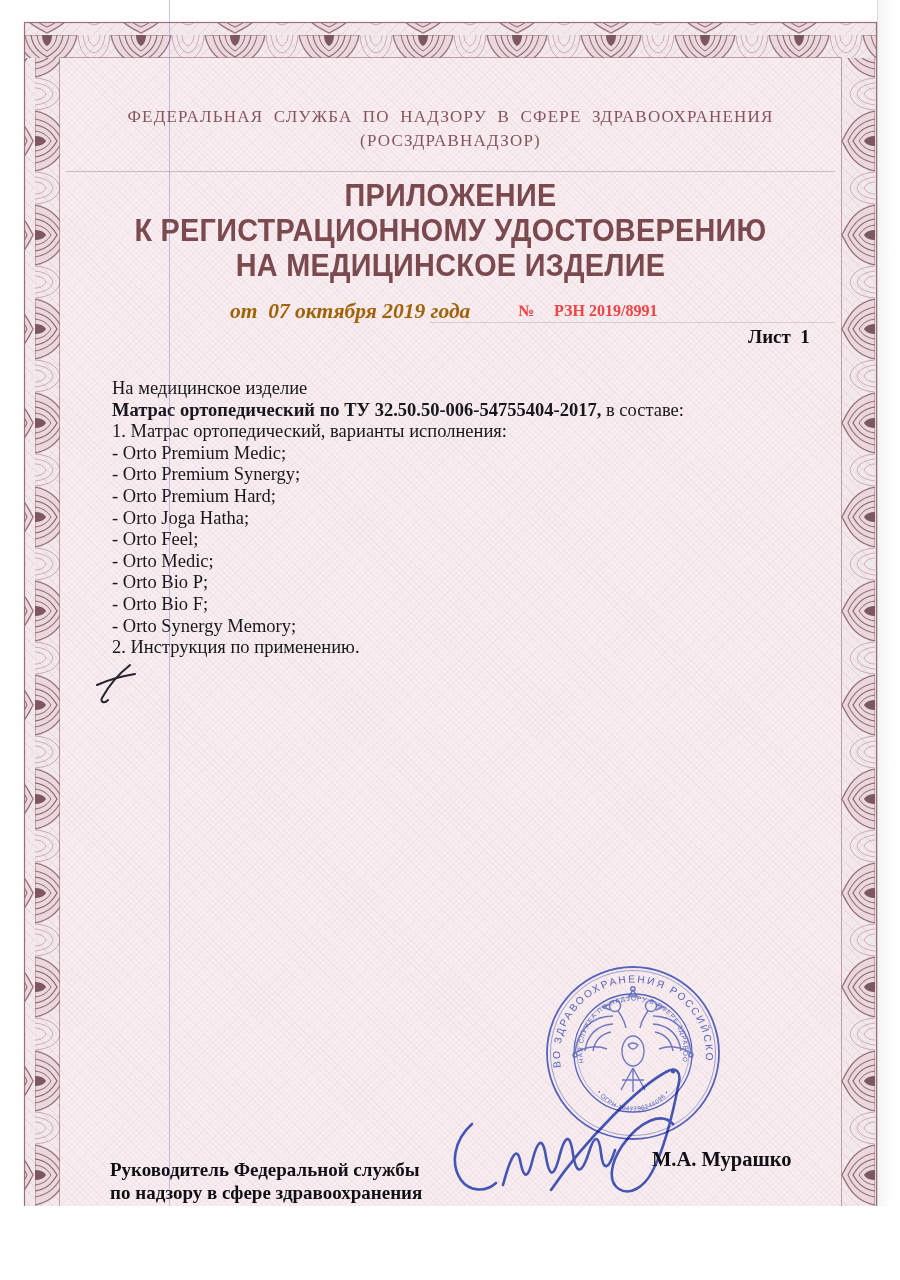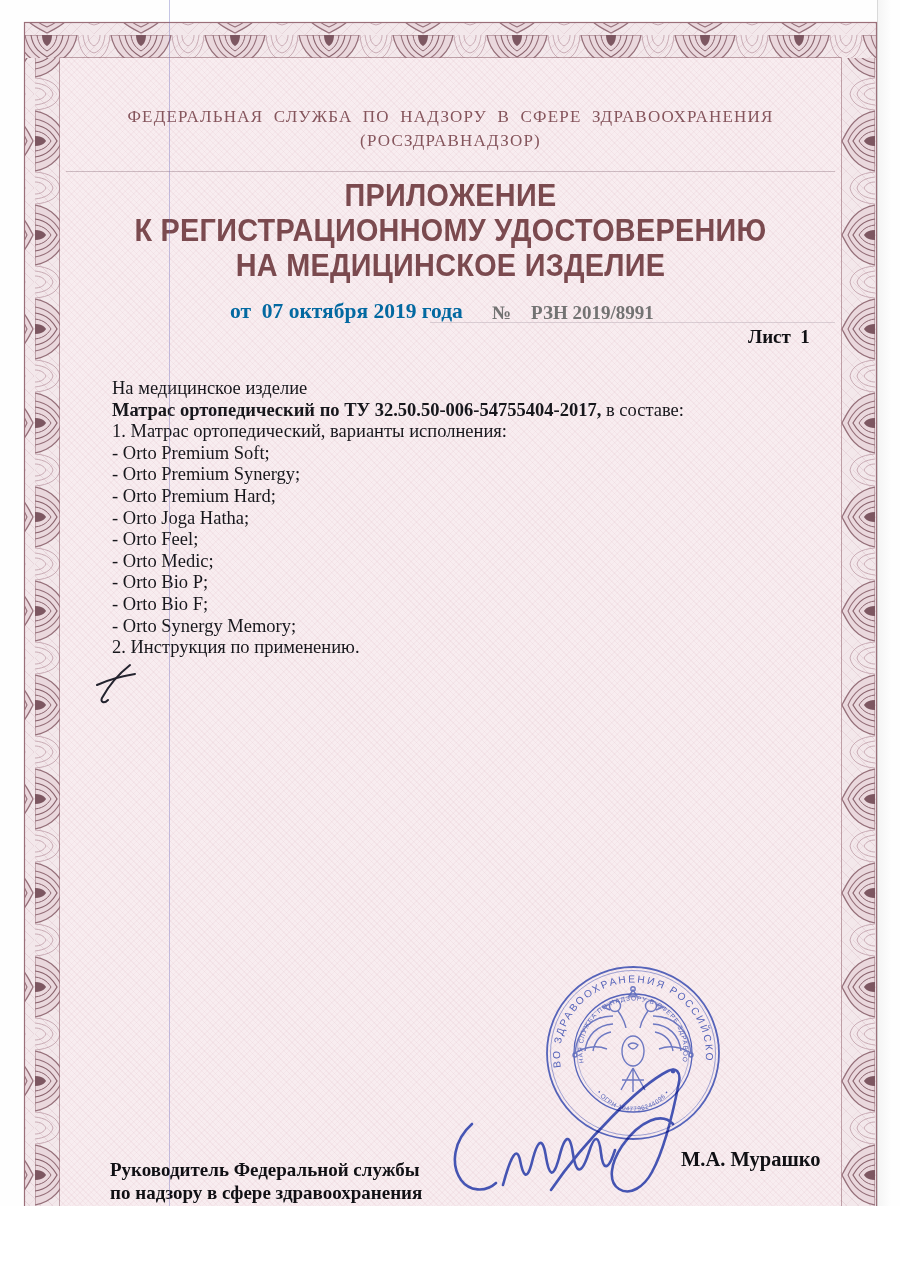--- a/index.html
+++ b/index.html
@@ -23,33 +23,33 @@
   }
   .rule{height:1px;background:rgba(150,125,135,0.45);}
   .rule-1{left:66px;top:171px;width:769px;}
   .rule-2{left:430px;top:322px;width:405px;background:rgba(150,135,150,0.30);}
   .title{
     left:60px;top:178px;width:781px;text-align:center;
     color:#7b4a4f;font-family:"Liberation Sans","DejaVu Sans",sans-serif;
     font-weight:bold;font-size:31px;line-height:35px;letter-spacing:0.3px;
     transform:scaleX(0.93);transform-origin:50% 0;
   }
-  .meta-date{left:230px;top:299px;font-weight:bold;font-size:21.5px;color:#0369a1;white-space:pre;}
-  .meta-number{left:492px;top:302px;font-weight:bold;font-size:19px;color:#737373;}
+  .meta-date{left:230px;top:299px;font-weight:bold;font-size:21.5px;color:#a16207;white-space:pre;font-style:italic;}
+  .meta-number{left:518px;top:302px;font-weight:bold;font-size:16px;color:#ef4444;}
   .meta-number .gap{display:inline-block;width:20px;}
   .sheet{left:748px;top:326px;font-weight:bold;font-size:19px;color:#101014;white-space:pre;}
   .body-text{
     left:112px;top:378px;width:620px;
     font-size:18.5px;line-height:21.6px;color:#17171c;
   }
   .body-text .b{font-weight:bold;}
   .footer-pos{
     left:110px;top:1127px;font-weight:bold;font-size:19px;line-height:22.5px;color:#101014;margin-top:32px;
   }
-  .sig-name{left:681px;top:1148px;font-weight:bold;font-size:20.5px;color:#101014;white-space:pre;}
+  .sig-name{left:652px;top:1148px;font-weight:bold;font-size:20.5px;color:#101014;white-space:pre;}
   .serial{
     left:733px;top:1177px;
     font-family:"DejaVu Sans Mono","Liberation Mono",monospace;
     font-size:20px;letter-spacing:2px;color:#e8332a;font-weight:bold;margin-top:28px;
   }
   .blend{mix-blend-mode:multiply;}
   
   .scan-v{left:169px;top:0;width:1px;height:1280px;background:rgba(105,105,190,0.38);}
   .edge-right{left:877px;top:0;width:23px;height:1272px;
     background:linear-gradient(90deg, rgba(120,120,120,0.28) 0 1px, rgba(180,180,180,0.12) 1px, rgba(245,245,245,0) 60%);}
@@ -116,21 +116,21 @@
     <span>№</span><span class="gap"></span><span>РЗН 2019/8991</span>
   </div>
   <div class="abs rule rule-2"></div>
   <div class="abs sheet">Лист  1</div>
 
   <div class="abs body-text">
     <div>На медицинское изделие</div>
     <div><span class="b">Матрас ортопедический по ТУ 32.50.50-006-54755404-2017,</span><span> в составе:</span></div>
     <div>1. Матрас ортопедический, варианты исполнения:</div>
     <div>
-        <div>- Orto Premium Soft;</div>
+        <div>- Orto Premium Medic;</div>
         <div>- Orto Premium Synergy;</div>
         <div>- Orto Premium Hard;</div>
         <div>- Orto Joga Hatha;</div>
         <div>- Orto Feel;</div>
         <div>- Orto Medic;</div>
         <div>- Orto Bio P;</div>
         <div>- Orto Bio F;</div>
         <div>- Orto Synergy Memory;</div>
       </div>
     <div>2. Инструкция по применению.</div>

